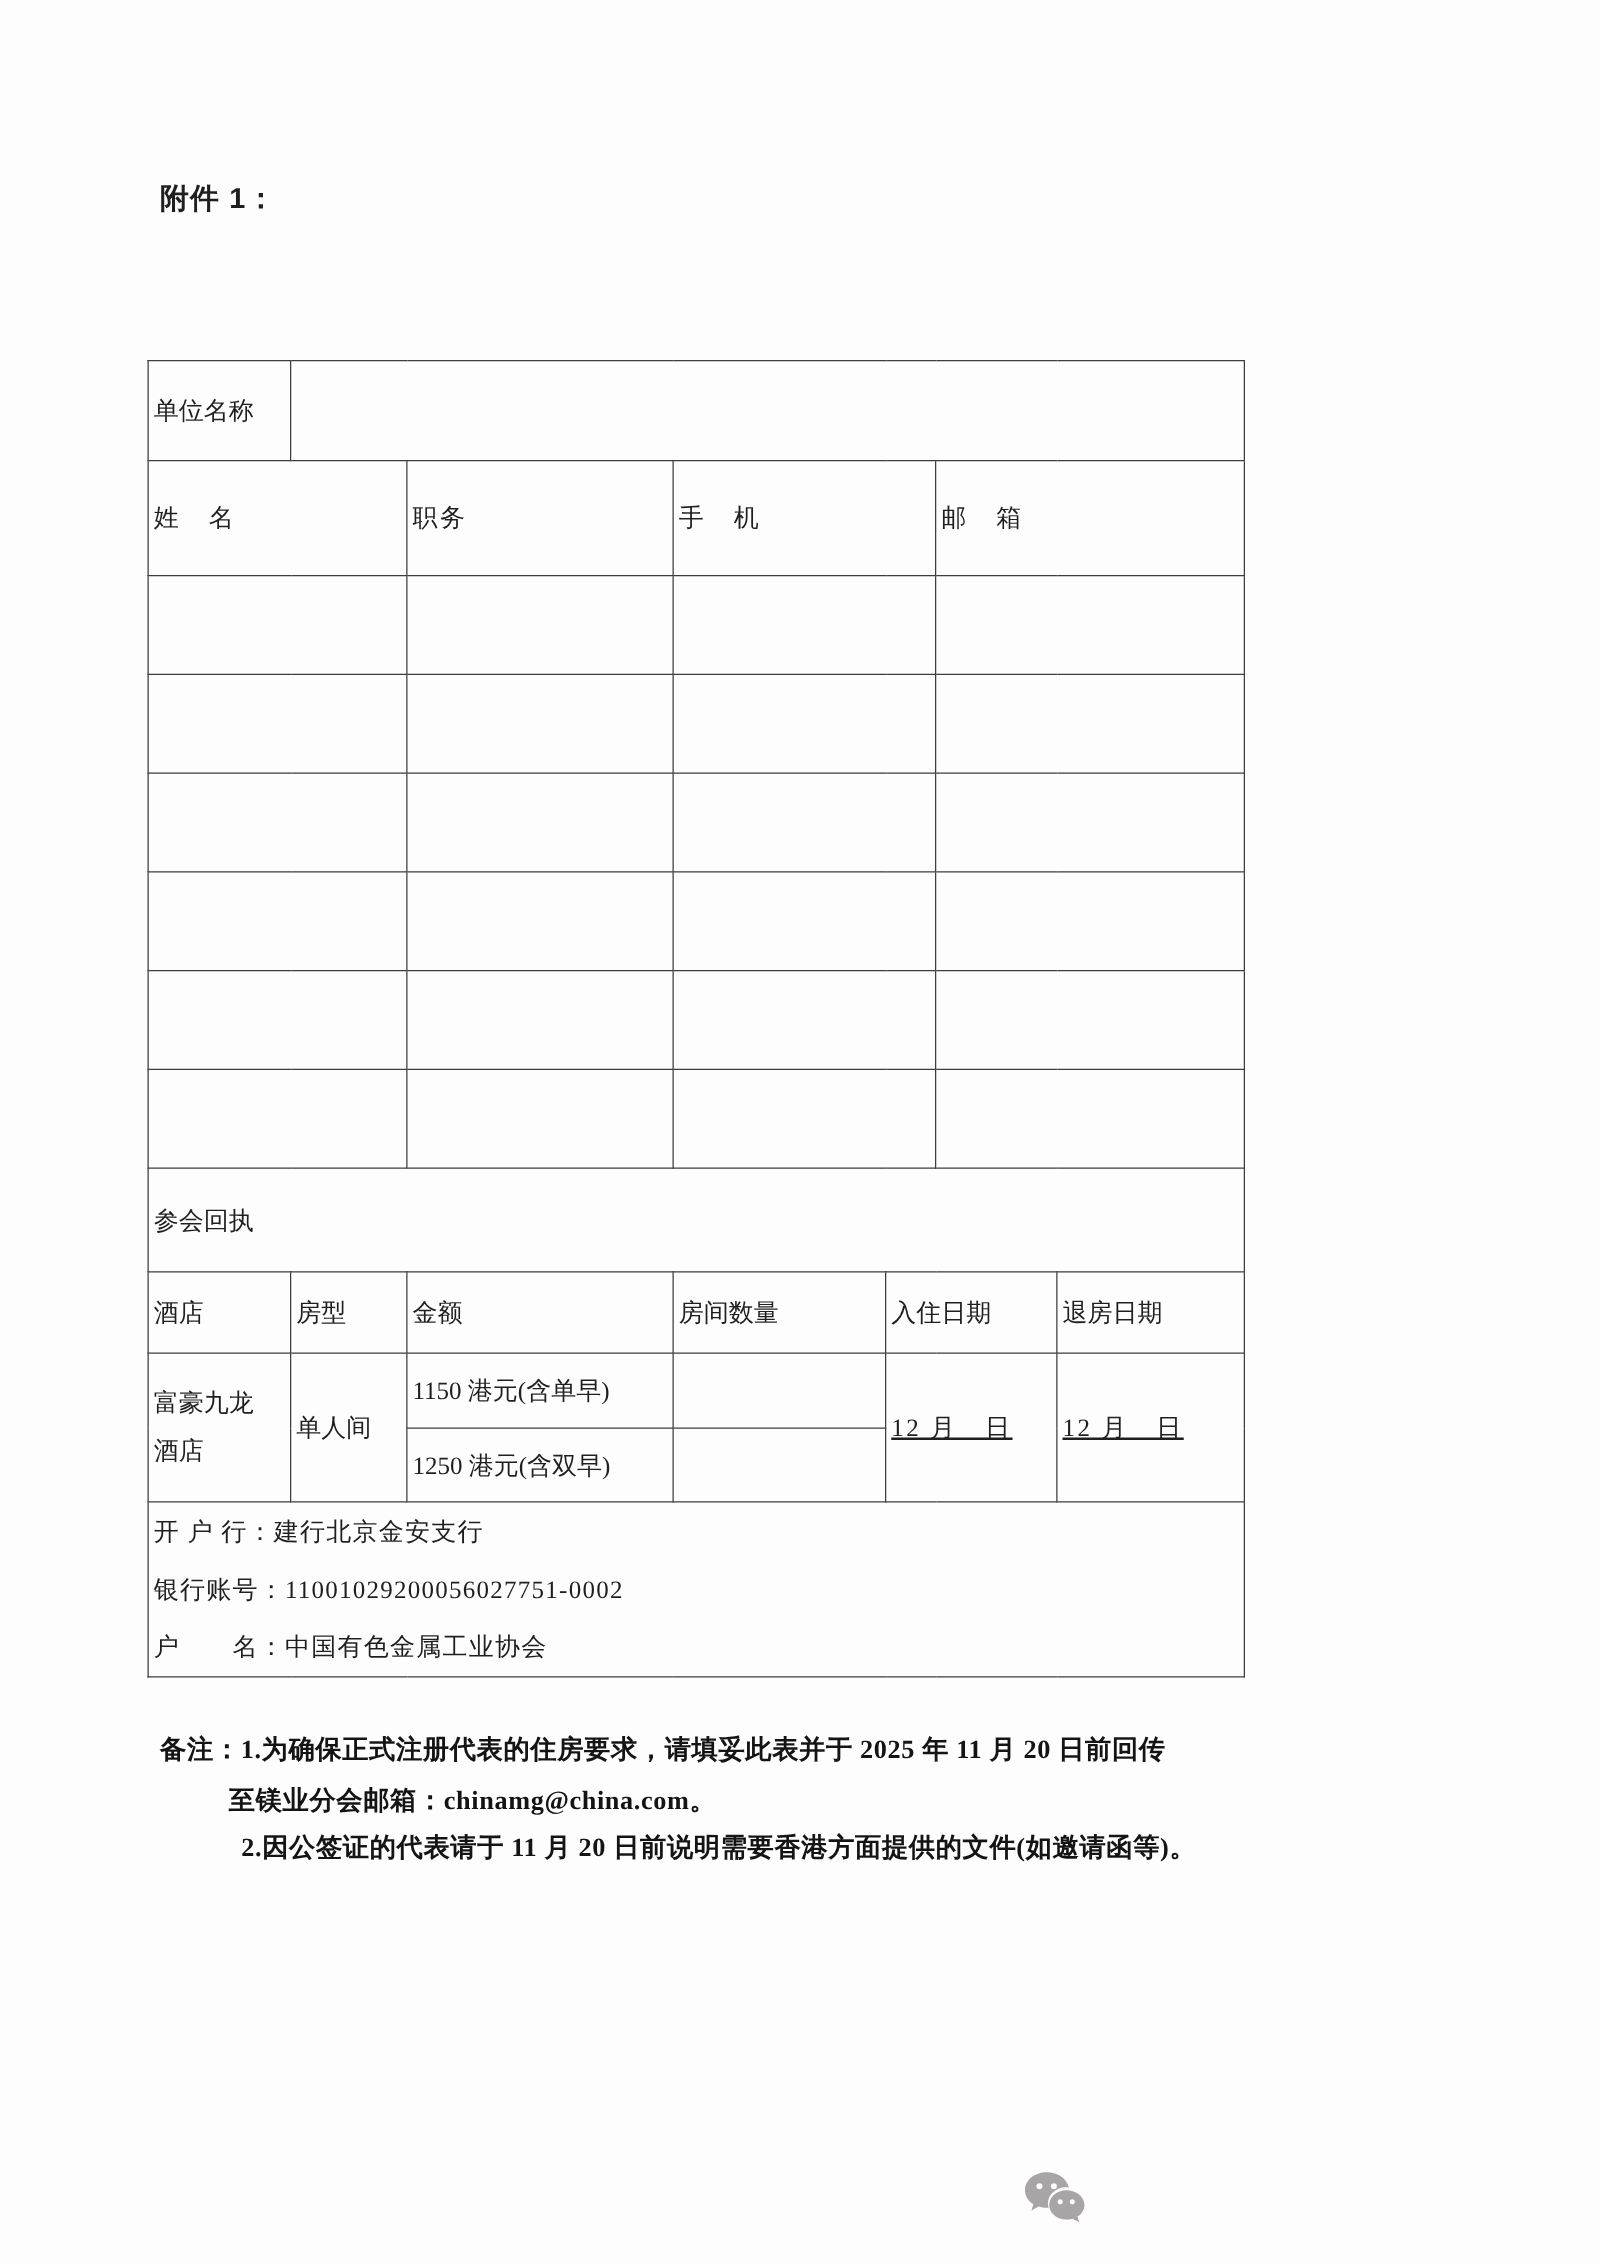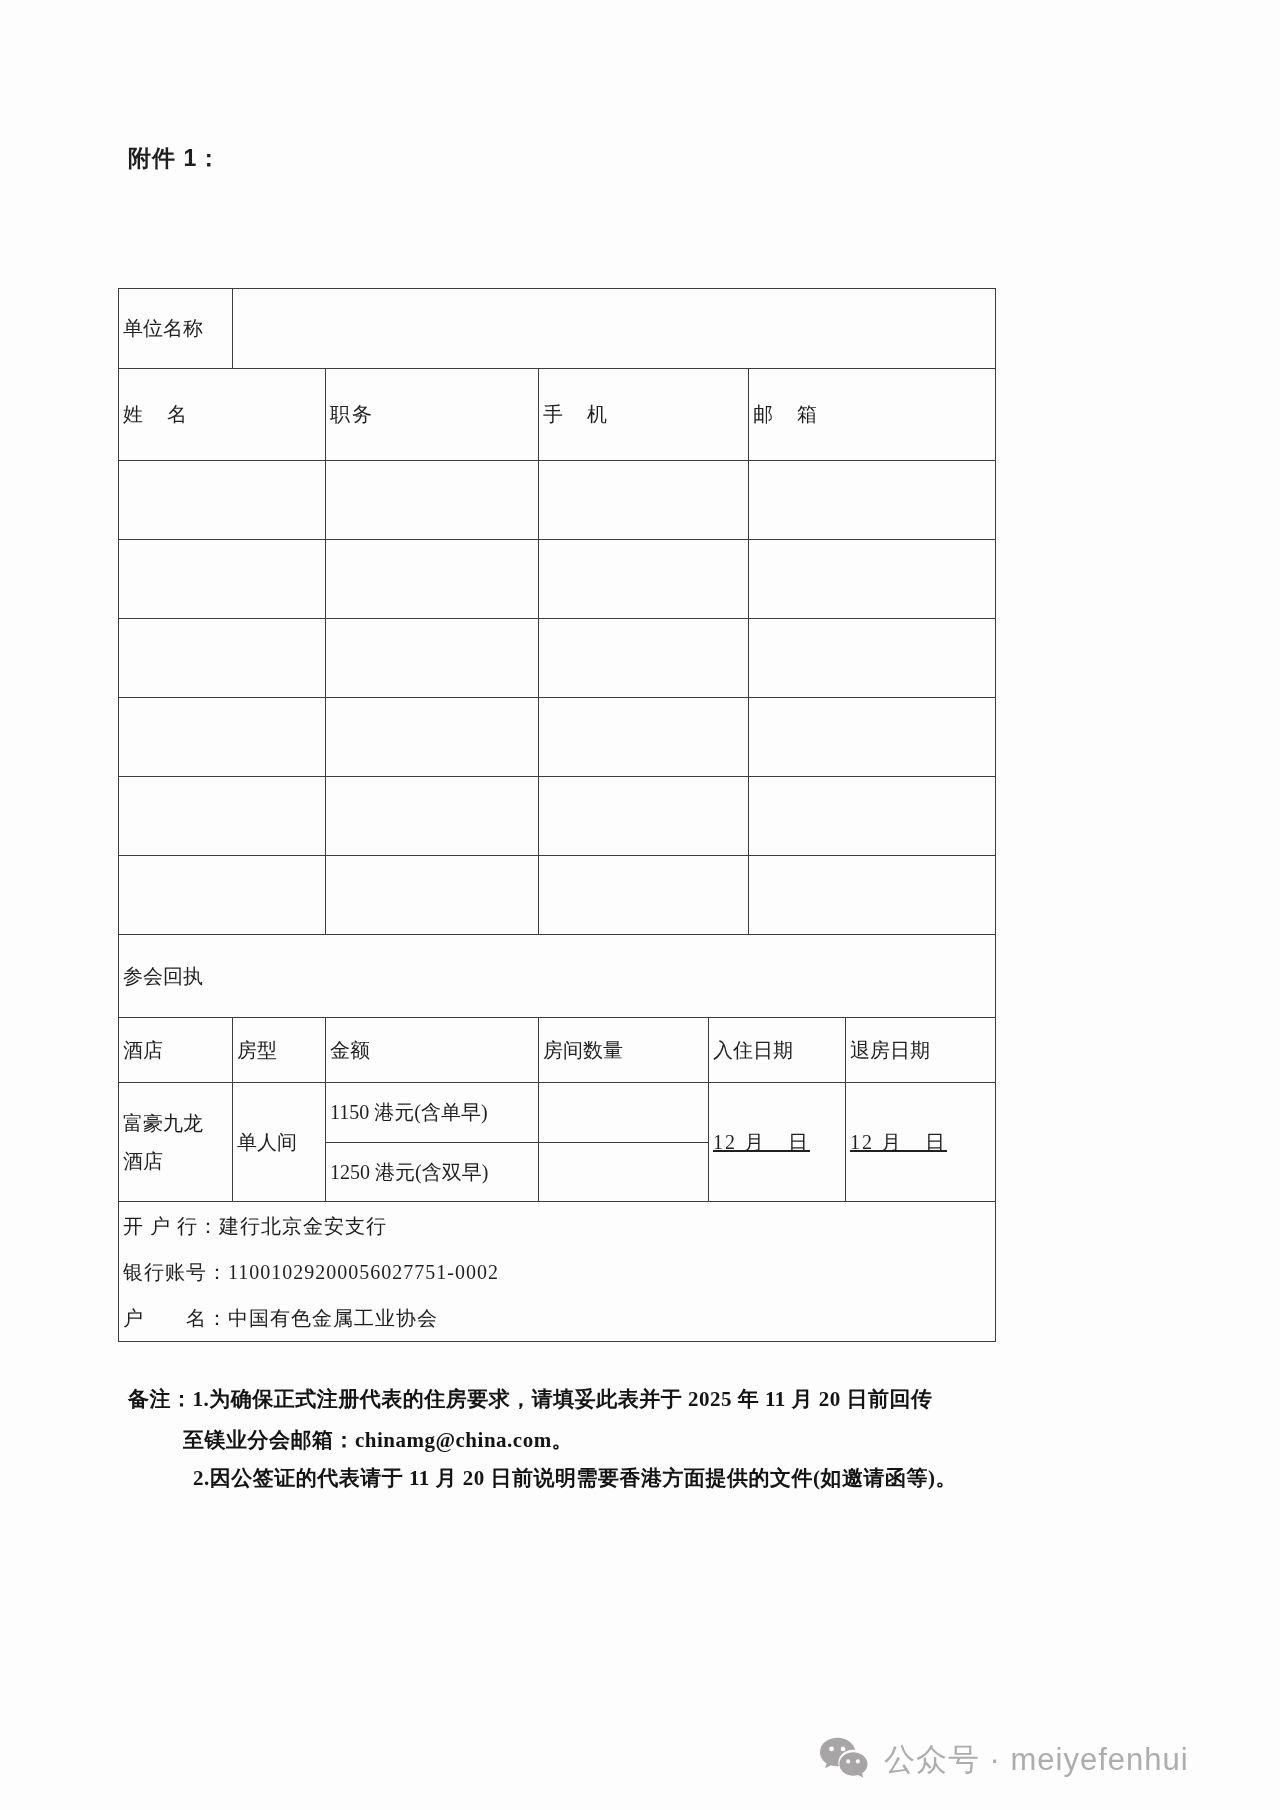--- a/index.html
+++ b/index.html
@@ -184,16 +184,15 @@
         <path d="M21 2 C10 2 2 9 2 17.5 C2 22.5 4.8 26.8 9.2 29.6 L7.6 35 L13.8 31.6 C16 32.3 18.4 32.8 21 32.8 C21.5 32.8 22 32.8 22.5 32.7 C22.1 31.5 21.9 30.2 21.9 28.9 C21.9 21.2 29 15 37.6 15 C38.4 15 39.2 15.1 40 15.2 C38.3 7.7 30.5 2 21 2 Z"></path>
         <path d="M38 17.5 C29.7 17.5 23 23.3 23 30.3 C23 37.3 29.7 43 38 43 C39.8 43 41.6 42.7 43.2 42.2 L49 45.3 L47.5 40.4 C51.2 38.1 53.5 34.4 53.5 30.3 C53.5 23.3 46.4 17.5 38 17.5 Z"></path>
       </g>
       <g fill="#fdfdfd">
         <circle cx="14.5" cy="14" r="2.6"></circle>
         <circle cx="27" cy="14" r="2.6"></circle>
         <circle cx="32.5" cy="27.5" r="2.2"></circle>
         <circle cx="43" cy="27.5" r="2.2"></circle>
       </g>
     </svg>
-    <span class="wm-text">公众号 · meiyefenhui</span>
   </div>
 
 </div>
 
 </body></html>

